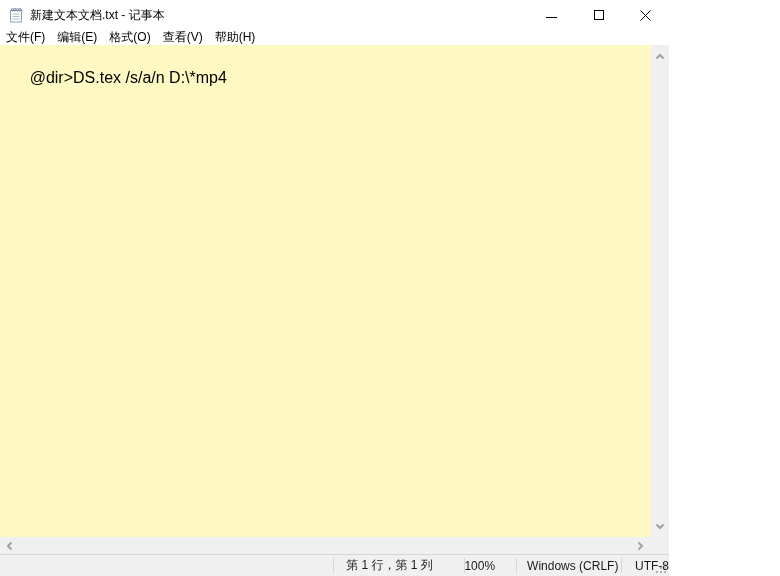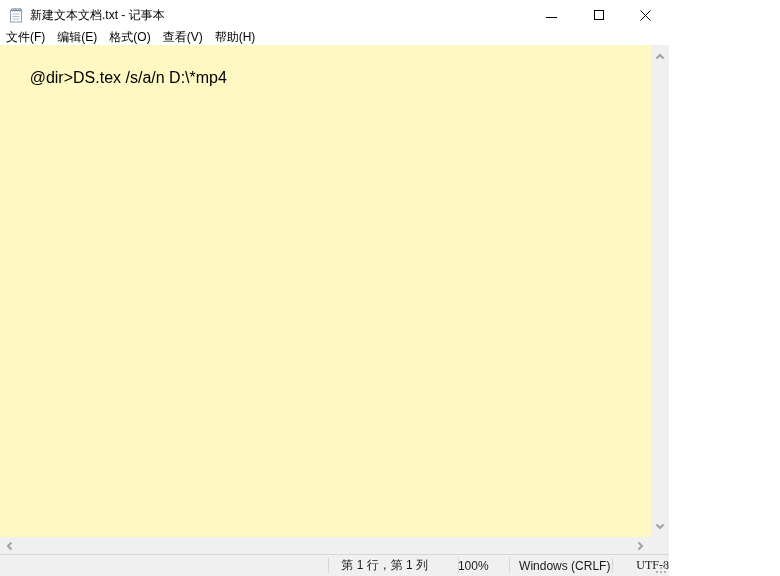--- a/index.html
+++ b/index.html
@@ -81,21 +81,21 @@
     border-top: 1px solid #d7d7d7;
     display: flex; align-items: stretch;
     font-size: 12px; color: #1a1a1a;
     position: relative;
   }
   .seg { position: relative; display: flex; align-items: center; white-space: nowrap; }
   .seg-spacer { width: 352px; }
   .seg-cursor { width: 138px; padding-left: 13px; }
   .seg-zoom { width: 55px; padding-left: 0; }
   .seg-eol { width: 110px; padding-left: 8px; justify-content: center; }
-  .seg-enc { flex: 1; padding-left: 24px; font-family: Liberation Serif, serif; }
+  .seg-enc { flex: 1; padding-left: 14px; }
   .seg-divider {
     position: absolute; left: 0; top: 3px; bottom: 3px; width: 1px;
     background: #d7d7d7;
   }
   .resize-grip { position: absolute; right: 2px; bottom: 2px; width: 11px; height: 11px; }
 </style>
 </head>
 <body>
 
 <div class="window">

